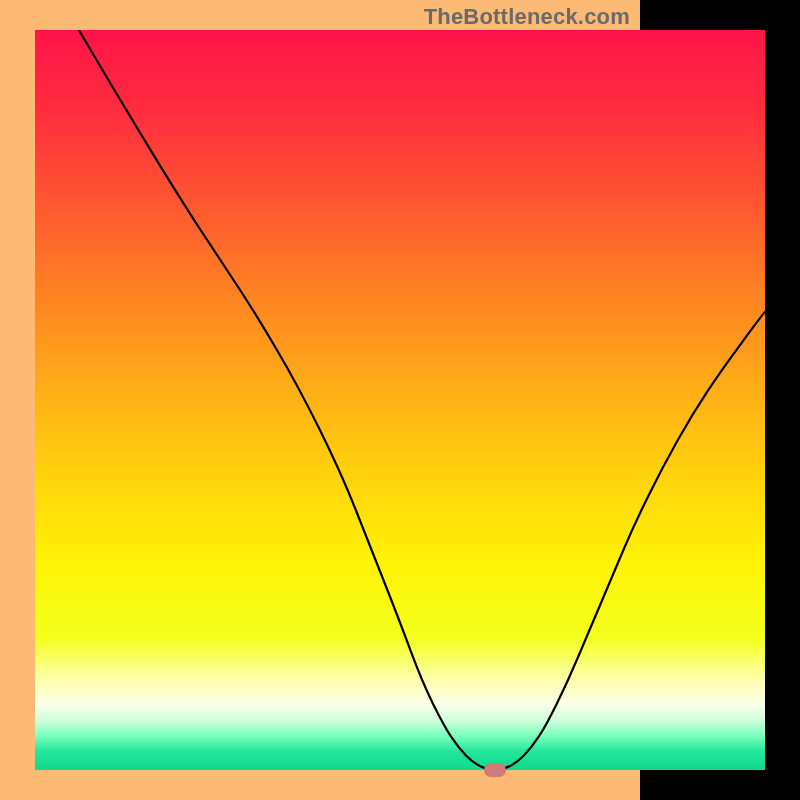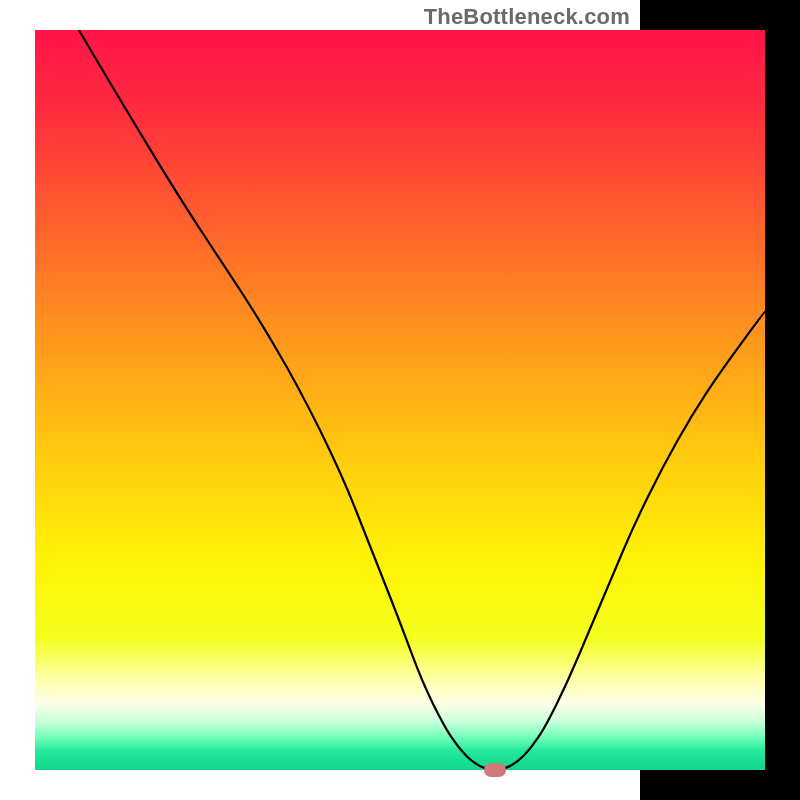--- a/index.html
+++ b/index.html
@@ -8,21 +8,21 @@
     width: 800px;
     height: 800px;
     overflow: hidden;
     background: #000;
     font-family: Arial, Helvetica, sans-serif;
   }
   .frame {
     position: relative;
     width: 640px;
     height: 800px;
-    background: #ffffff;
+    background: #fdba74;
   }
   .watermark {
     position: absolute;
     top: 4px;
     right: 10px;
     color: #6a6a6a;
     font-size: 22px;
     font-weight: 600;
     letter-spacing: 0.2px;
     z-index: 10;

